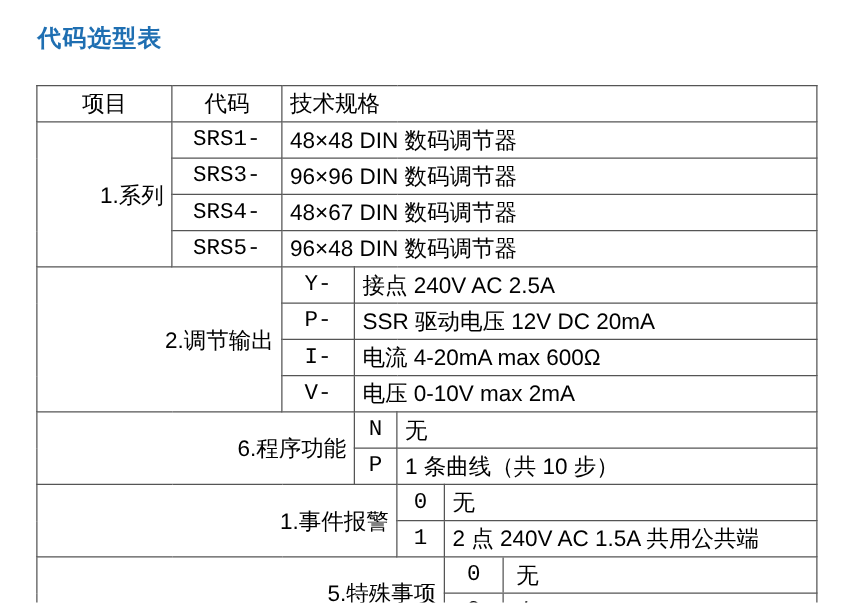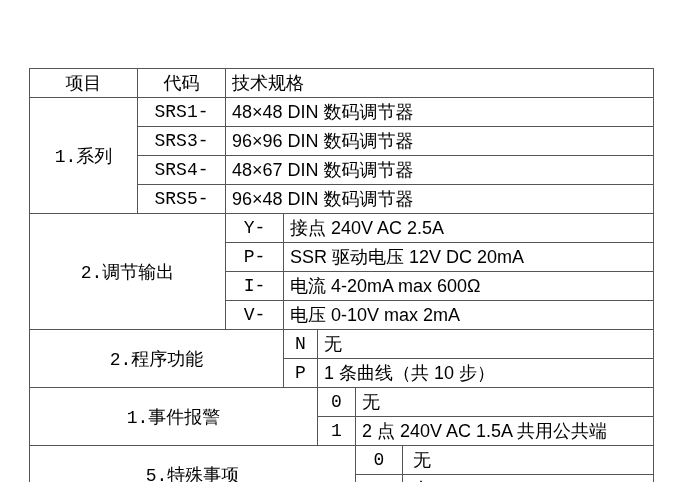--- a/index.html
+++ b/index.html
@@ -54,30 +54,30 @@
     font-family: Liberation Mono, monospace;
   }
   td.center {
     text-align: center;
   }
   td.left {
     text-align: left;
   }
   .pad-l { padding-left: 10px; }
   .rowlabel {
-    text-align: center;
+    text-align: right;
     padding-left: 8px;
-    font-family: Liberation Mono, monospace;
   }
 </style>
 </head>
 <body>
 
 <div class="page">
 
+  <div class="title">代码选型表</div>
 
   <div class="table-wrap">
     <table class="codetable">
       <colgroup>
         <col style="width:108px">
         <col style="width:88px">
         <col style="width:58px">
         <col style="width:34px">
         <col style="width:38px">
         <col>
@@ -120,21 +120,21 @@
         <tr>
           <td class="center shade">I-</td>
           <td class="left pad-l" colspan="3">电流 4-20mA   max 600Ω</td>
         </tr>
         <tr>
           <td class="center shade">V-</td>
           <td class="left pad-l" colspan="3">电压 0-10V     max 2mA</td>
         </tr>
 
         <tr>
-          <td class="rowlabel" colspan="3" rowspan="2">2.程序功能</td>
+          <td class="rowlabel" colspan="3" rowspan="2">6.程序功能</td>
           <td class="center shade">N</td>
           <td class="left pad-l" colspan="2">无</td>
         </tr>
         <tr>
           <td class="center shade">P</td>
           <td class="left pad-l" colspan="2">1 条曲线（共 10 步）</td>
         </tr>
 
         <tr>
           <td class="rowlabel" colspan="4" rowspan="2">1.事件报警</td>

